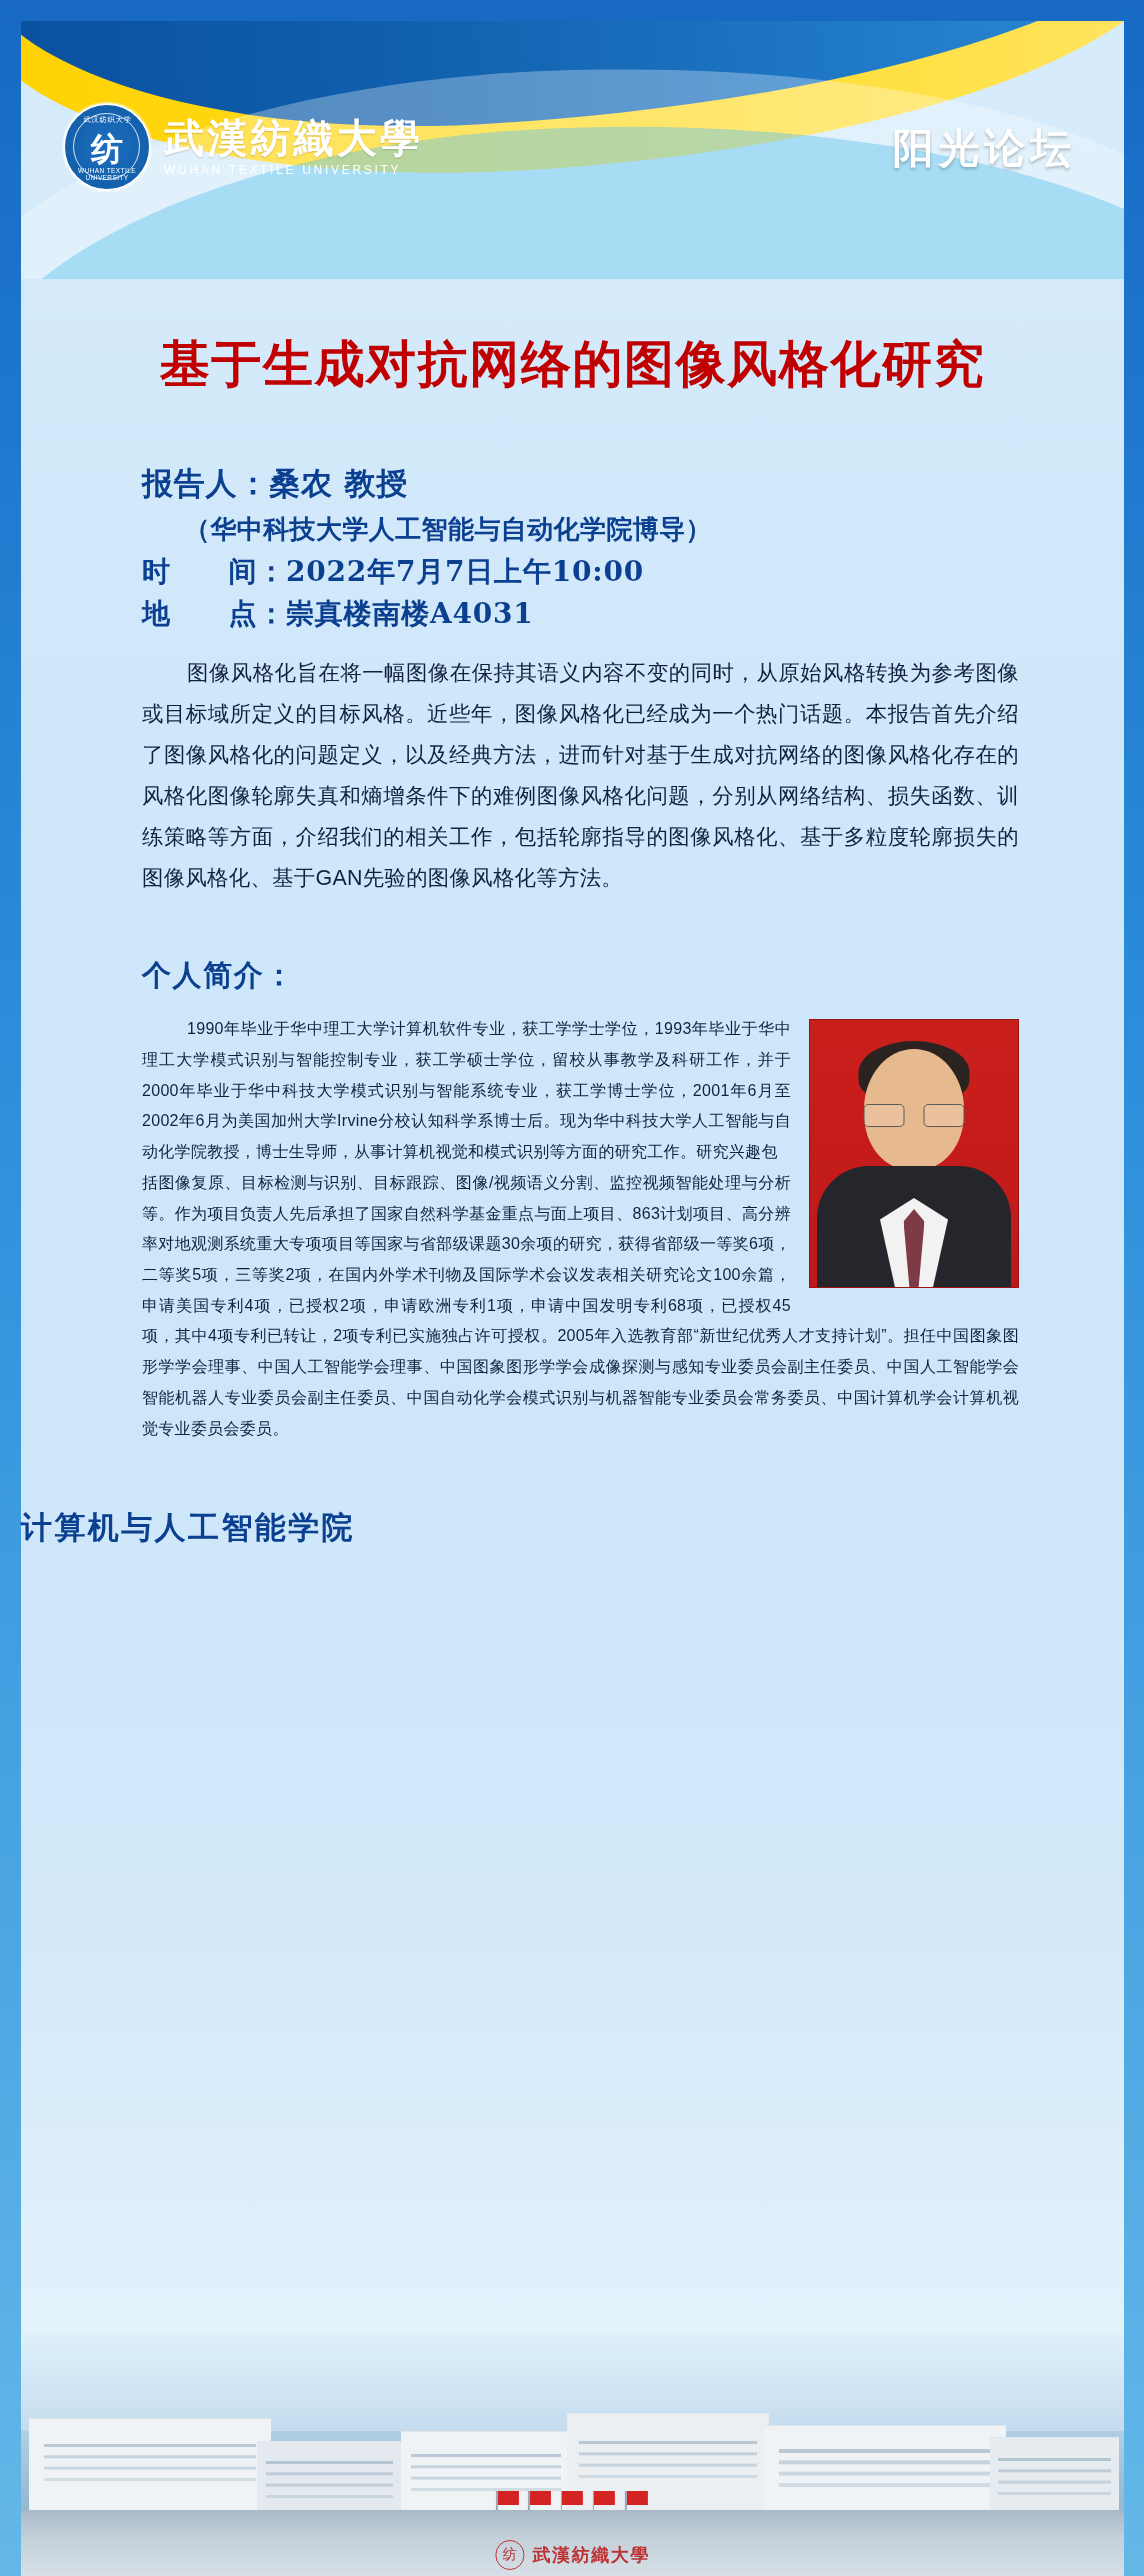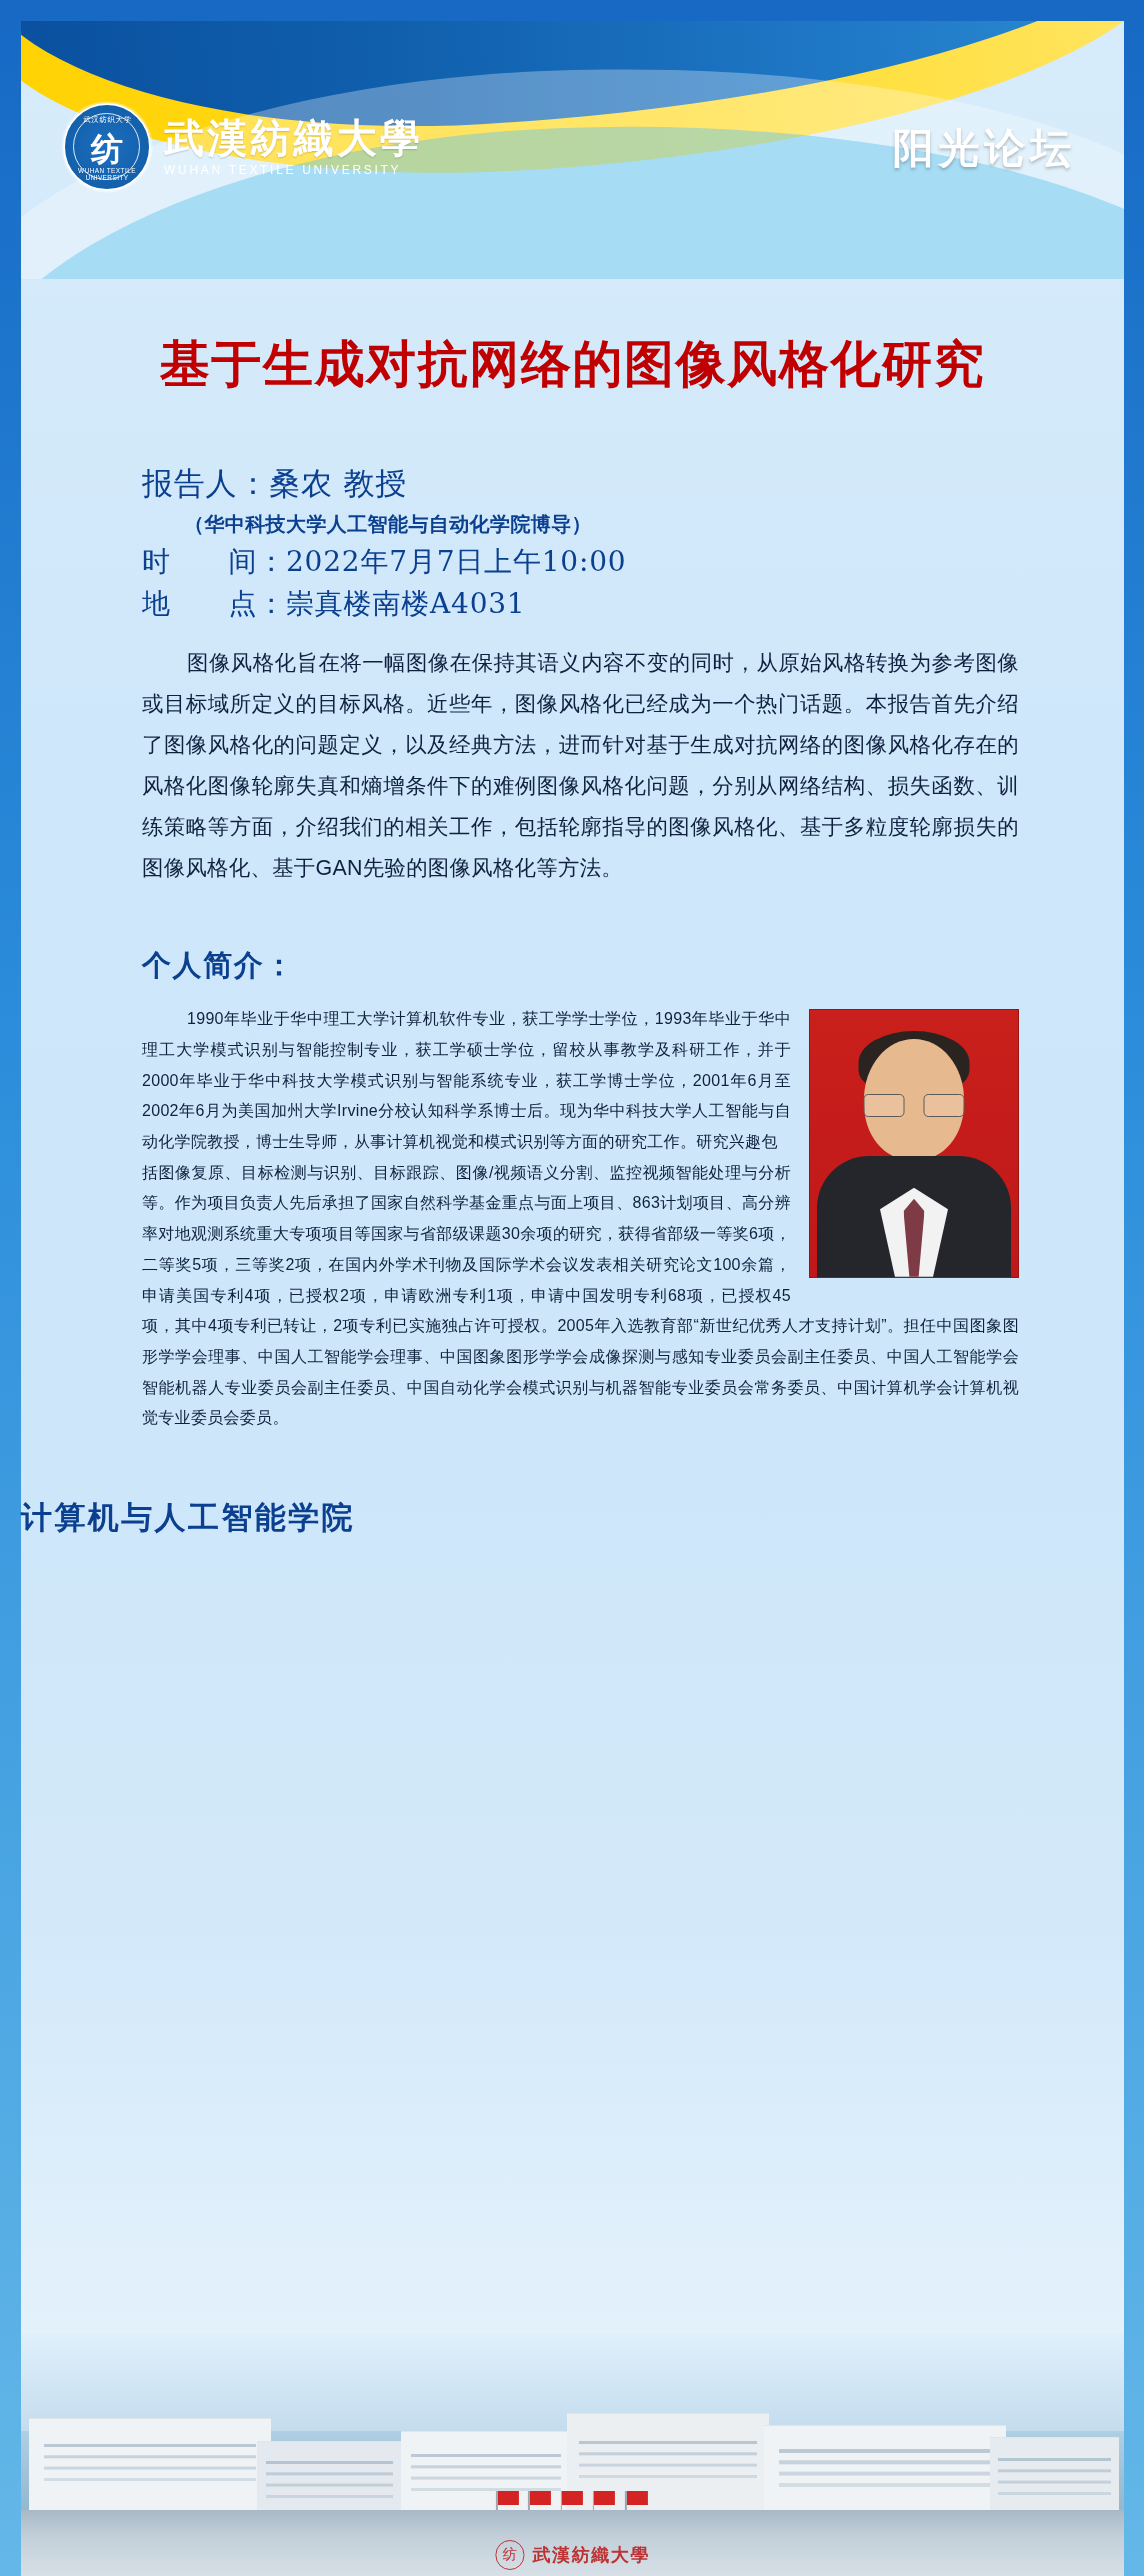--- a/index.html
+++ b/index.html
@@ -190,31 +190,31 @@
     color: #c00000;
     line-height: 1.32;
     letter-spacing: 1.6px;
   }
   .meta {
     margin: 63px 0 0 121px;
   }
   .meta-row {
     color: #0b3f8f;
     font-family: "DejaVu Serif", serif;
-    font-weight: normal;
+    font-weight: bold;
     font-size: 28px;
     line-height: 1.5;
     letter-spacing: 0.8px;
   }
   .meta-row.speaker { font-size: 31px; }
   .meta-affil {
     color: #0b3f8f;
     font-family: "DejaVu Serif", serif;
     font-weight: bold;
-    font-size: 20px;
+    font-size: 26px;
     margin-left: 42px;
     line-height: 1.7;
     letter-spacing: 0.4px;
   }
   .section-head {
     margin: 57px 0 0 121px;
     color: #0b3f8f;
     font-family: "DejaVu Serif", serif;
     font-weight: bold;
     font-size: 29px;

